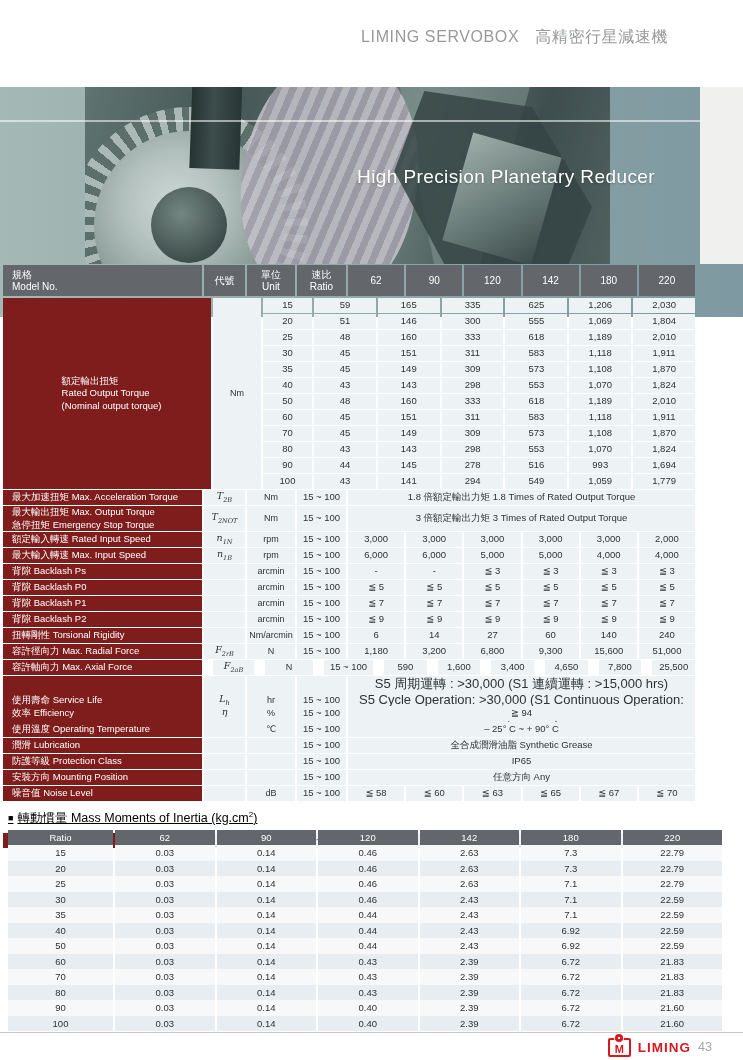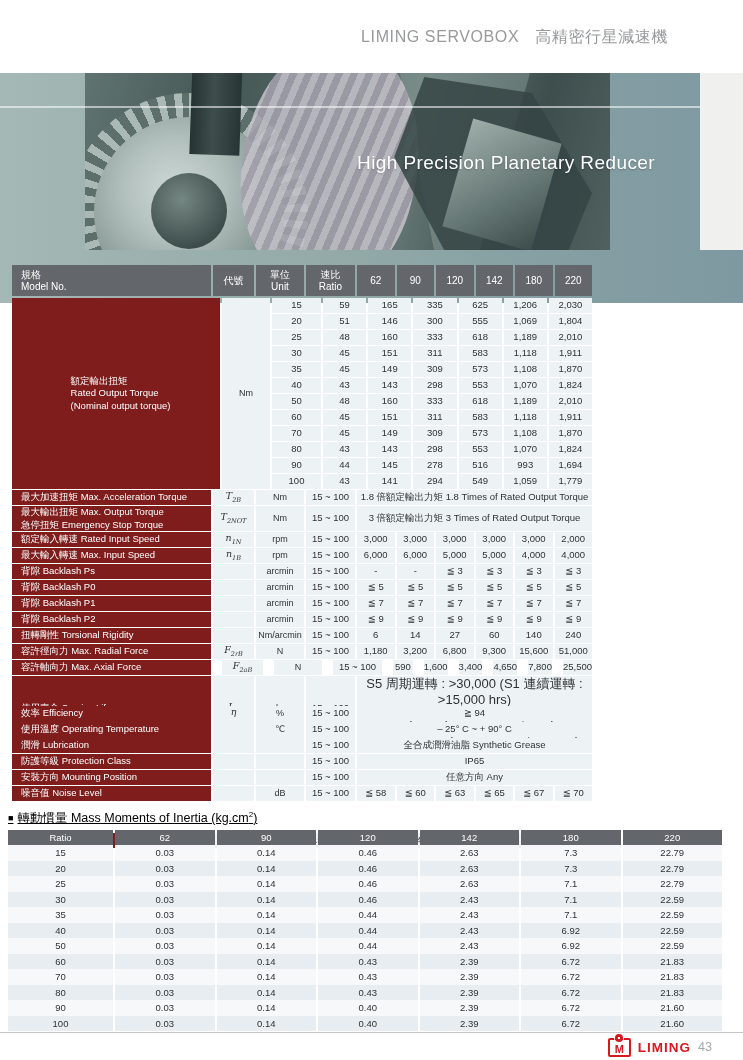--- a/index.html
+++ b/index.html
@@ -4,37 +4,37 @@
 <style>
   html,body{margin:0;padding:0;}
   body{font-family:"Liberation Sans","DejaVu Sans",sans-serif;background:#fff;}
   .page{position:relative;width:743px;height:1060px;background:#fff;overflow:hidden;}
 
   
   .doc-header{position:absolute;top:27px;right:75px;font-size:16px;color:#97999b;letter-spacing:.6px;white-space:nowrap;}
   .doc-header .sep{display:inline-block;width:16px;}
 
   
-  .banner{position:absolute;top:73px;left:0;width:743px;height:230px;background:linear-gradient(90deg,#a4b8b5 0%,#93aaa8 45%,#86a0a3 70%,#7e99a1 100%);}
+  .banner{position:absolute;top:87px;left:0;width:743px;height:230px;background:linear-gradient(90deg,#a4b8b5 0%,#93aaa8 45%,#86a0a3 70%,#7e99a1 100%);}
   .banner-photo{position:absolute;left:85px;top:0;width:525px;height:177px;overflow:hidden;background:linear-gradient(105deg,#5a6a67 0%,#374645 25%,#4b5a58 45%,#62716e 60%,#2e3a3b 82%,#455252 100%);}
   .ph-wedge{position:absolute;right:80px;top:0;width:200px;height:177px;background:#97a6a2;opacity:.45;clip-path:polygon(35% 0,100% 0,75% 100%,52% 100%);}
   .gear-outer{position:absolute;left:-15px;top:20px;width:238px;height:238px;border-radius:50%;background:repeating-conic-gradient(#b9c3bf 0deg 4deg,#55645f 4deg 8.6deg);}
   .gear-inner{position:absolute;left:9px;top:44px;width:190px;height:190px;border-radius:50%;background:radial-gradient(circle at 42% 38%,#e7ebe9 0%,#c2cbc8 32%,#8e9b97 62%,#6d7d78 100%);}
   .gear-hub{position:absolute;left:66px;top:100px;width:76px;height:76px;border-radius:50%;background:radial-gradient(circle at 40% 35%,#75837f,#2d3937 72%);}
   .ph-shaft{position:absolute;left:106px;top:-14px;width:50px;height:96px;background:linear-gradient(90deg,#0f1716,#2e3a38 45%,#121a1b);transform:rotate(2deg);}
   .ph-ribbon{position:absolute;left:158px;top:-34px;width:175px;height:250px;background:repeating-linear-gradient(100deg,#d8cdd8 0 7px,#b1a3b3 7px 14px);transform:rotate(13deg);border-radius:46% 54% 42% 50%;opacity:.88;}
   .ph-dark{position:absolute;right:18px;top:4px;width:215px;height:200px;background:#232e2f;clip-path:polygon(22% 0,72% 8%,100% 58%,84% 100%,34% 92%,8% 40%);opacity:.85;}
   .ph-metal{position:absolute;right:62px;top:56px;width:92px;height:112px;background:linear-gradient(135deg,#aab5b2,#5f6d6a 60%,#2c3738);transform:rotate(16deg);}
   .ph-tint{position:absolute;inset:0;background:rgba(120,150,146,.22);}
   .banner-line{position:absolute;left:0;top:33px;width:743px;height:2px;background:rgba(255,255,255,.55);}
   .banner-strip{position:absolute;left:700px;top:0;width:43px;height:177px;background:#f0f0ee;}
   .banner-title{position:absolute;top:79px;right:88px;color:#fff;font-size:19px;letter-spacing:.4px;text-shadow:0 1px 2px rgba(0,0,0,.25);z-index:3;}
 
   
-  .spec-table{position:absolute;top:265px;left:12px;width:580px;font-size:9.5px;color:#2f3235;}
+  .spec-table{position:absolute;top:265px;left:3px;width:692px;font-size:9.5px;color:#2f3235;}
   .grid-head{display:grid;grid-template-columns:199px 41px 48px 49px repeat(6,1fr);column-gap:2px;height:31px;}
   .hcell{background:#63666b;color:#fff;display:flex;align-items:center;justify-content:center;text-align:center;white-space:pre-line;font-size:10px;line-height:1.2;}
   .hcell.left{justify-content:flex-start;text-align:left;padding-left:9px;}
   .cell{background:#edf2f4;display:flex;align-items:center;justify-content:center;text-align:center;line-height:1.15;}
   .label-cell{background:#7f1d1d;color:#fff;justify-content:flex-start;text-align:left;padding-left:9px;white-space:pre-line;line-height:1.3;}
   .torque-block{display:flex;column-gap:2px;margin-top:2px;}
   .tq-label{width:199px;flex:none;display:flex;flex-direction:column;justify-content:center;}
   .tq-code{width:41px;flex:none;}
   .tq-unit{width:48px;flex:none;}
   .tq-rows{flex:1;display:flex;flex-direction:column;}

